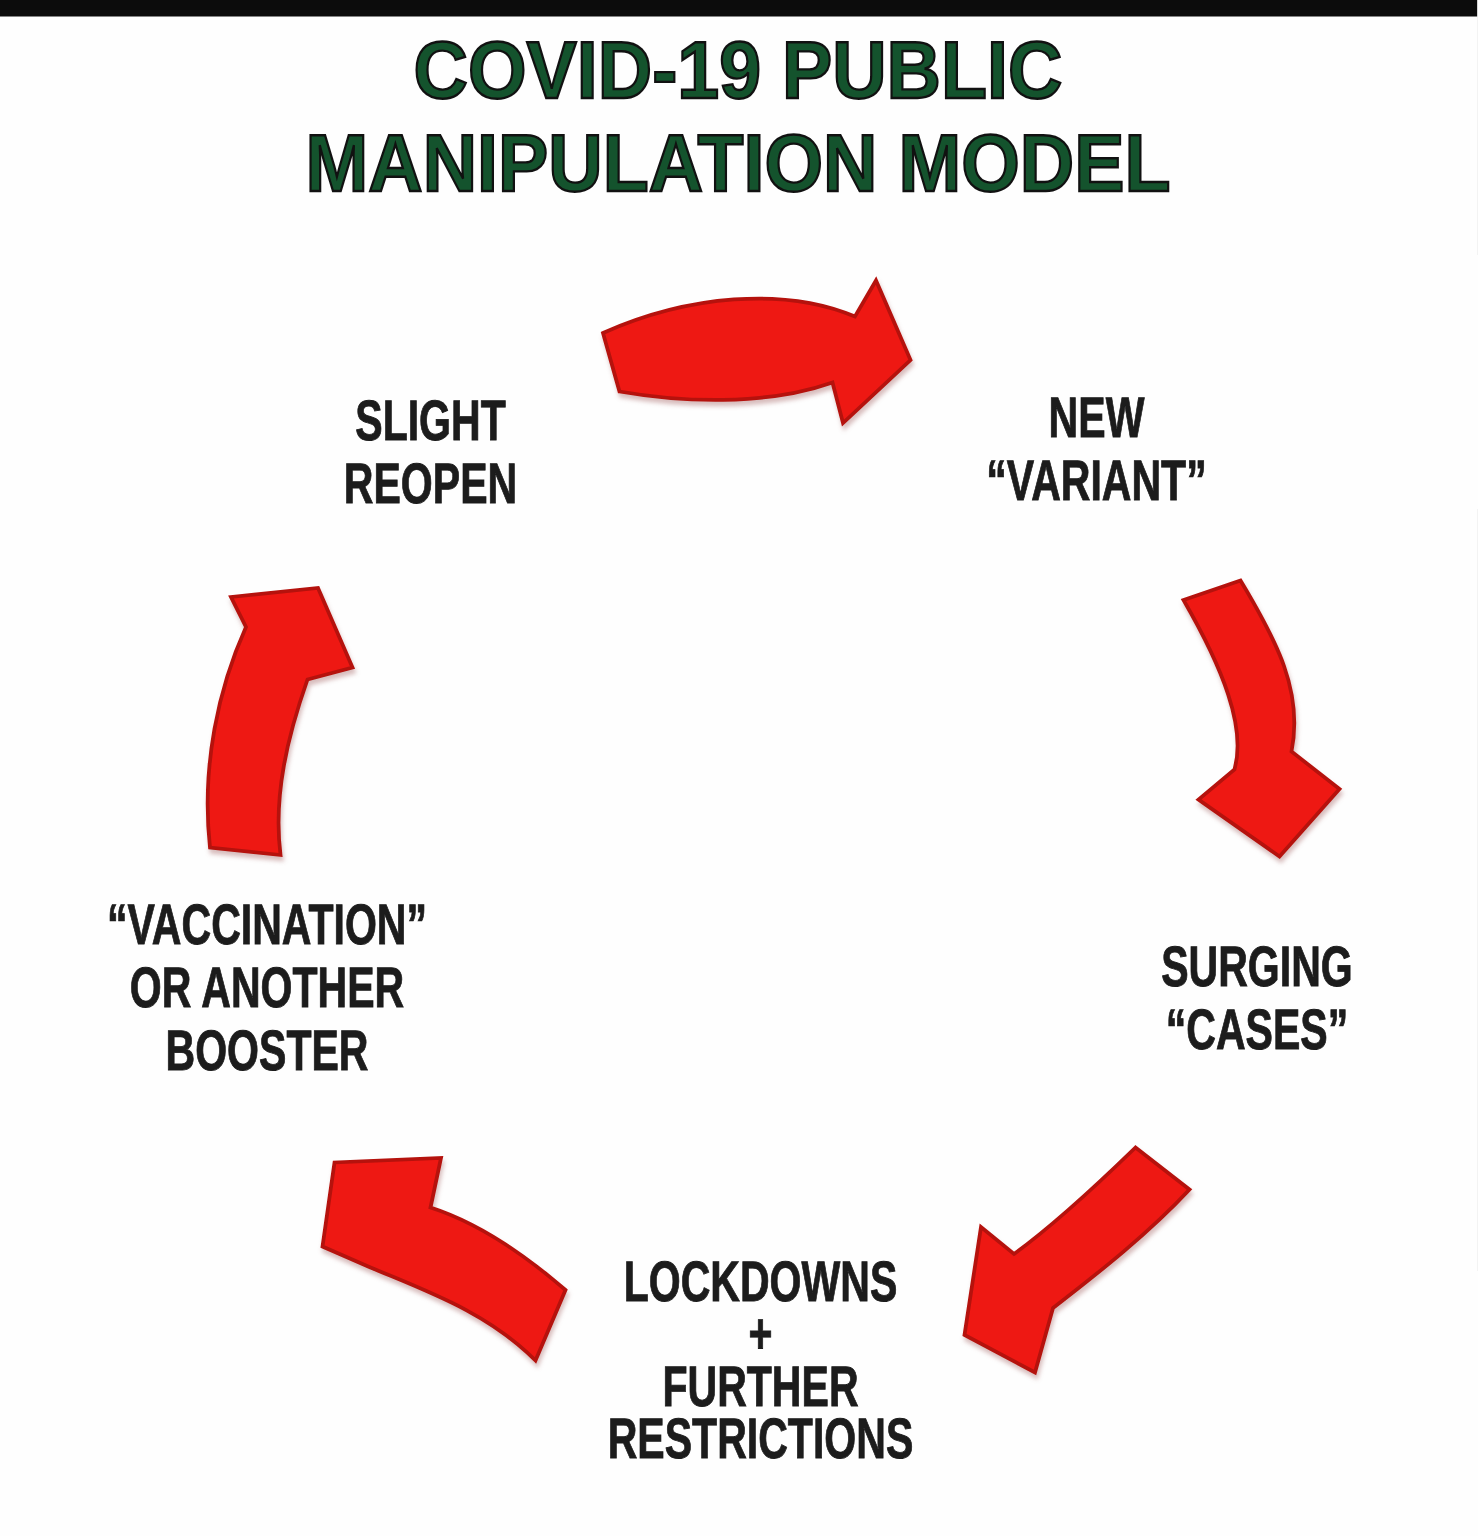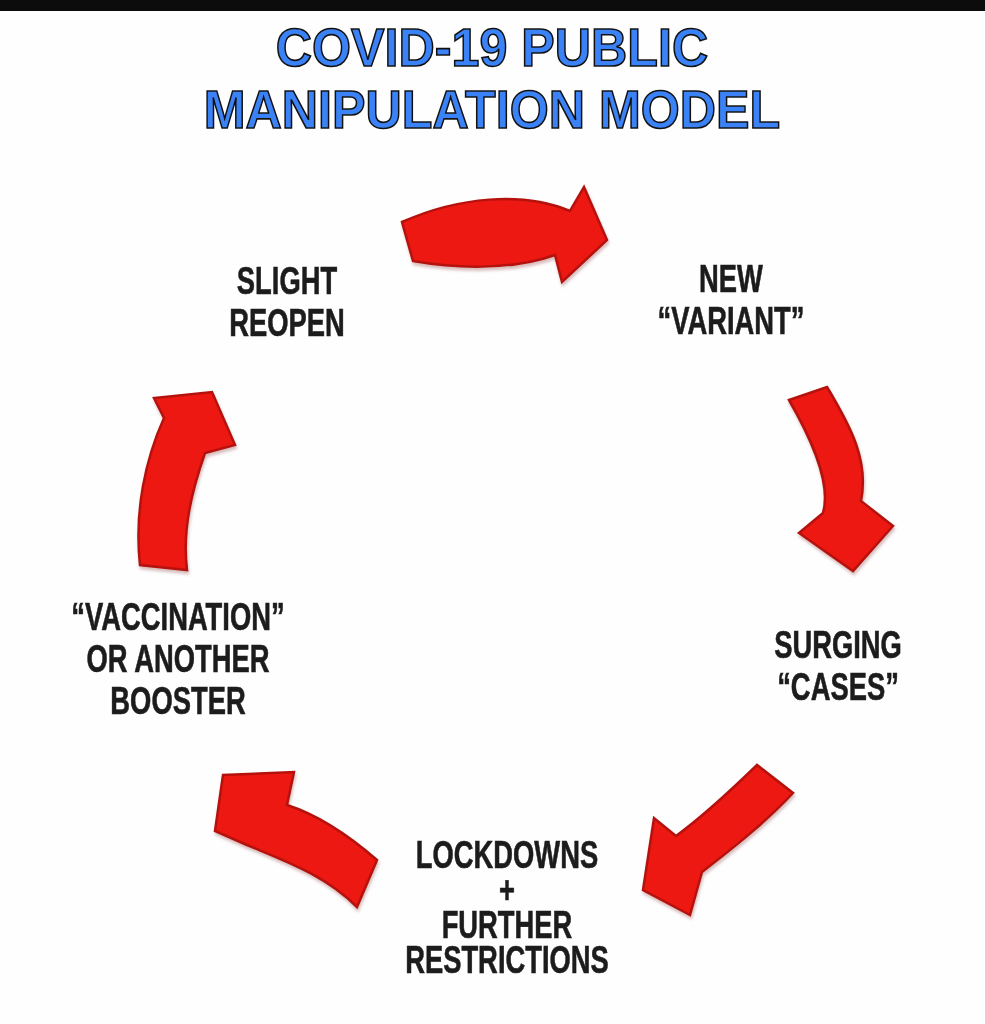--- a/index.html
+++ b/index.html
@@ -12,21 +12,21 @@
     font-family:"Liberation Sans","DejaVu Sans",sans-serif;
   }
   .top-bar{
     position:absolute;left:0;top:0;width:985px;height:11px;
     background:#0c0c0c;
   }
   .title{
     position:absolute;left:492px;top:16px;width:720px;
     transform:translateX(-50%);
     text-align:center;
-    color:#3b82f6;
+    color:#14532d;
   }
   .title .t-line{
     display:block;
     font-size:54px;line-height:62px;
     font-weight:bold;
     letter-spacing:0px;
     -webkit-text-stroke:1.6px #111;
     transform:scaleX(0.93);
   }
   .node{

